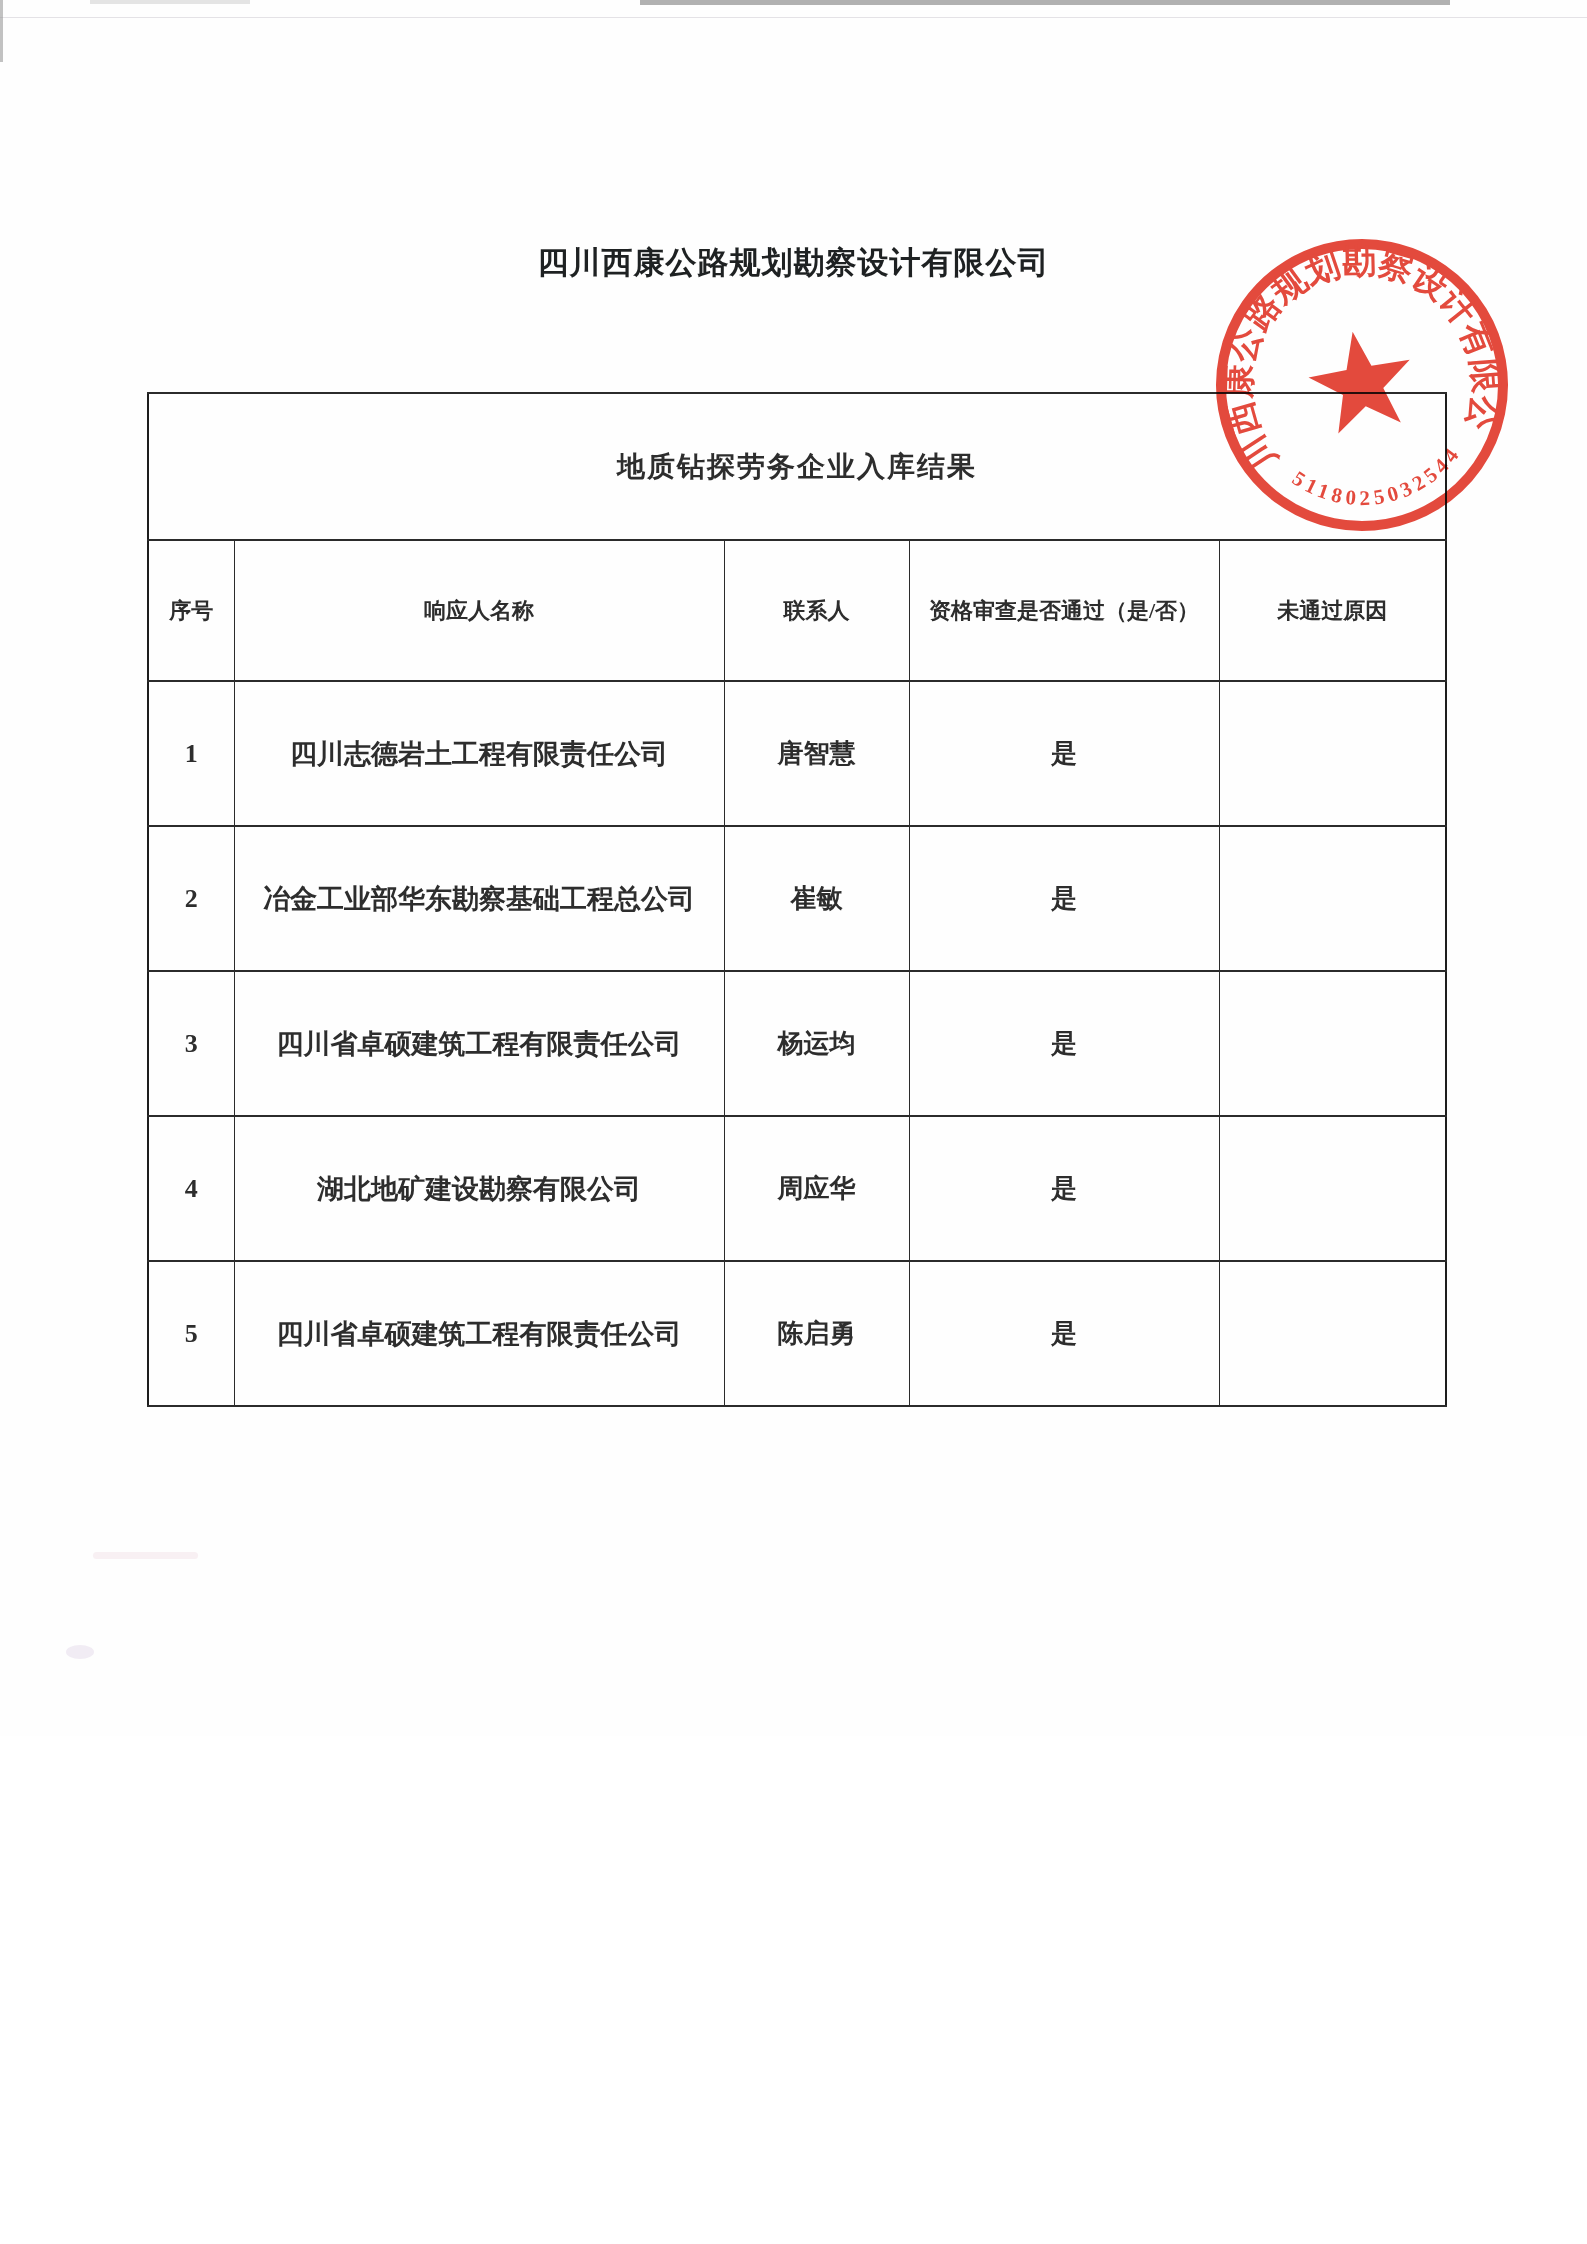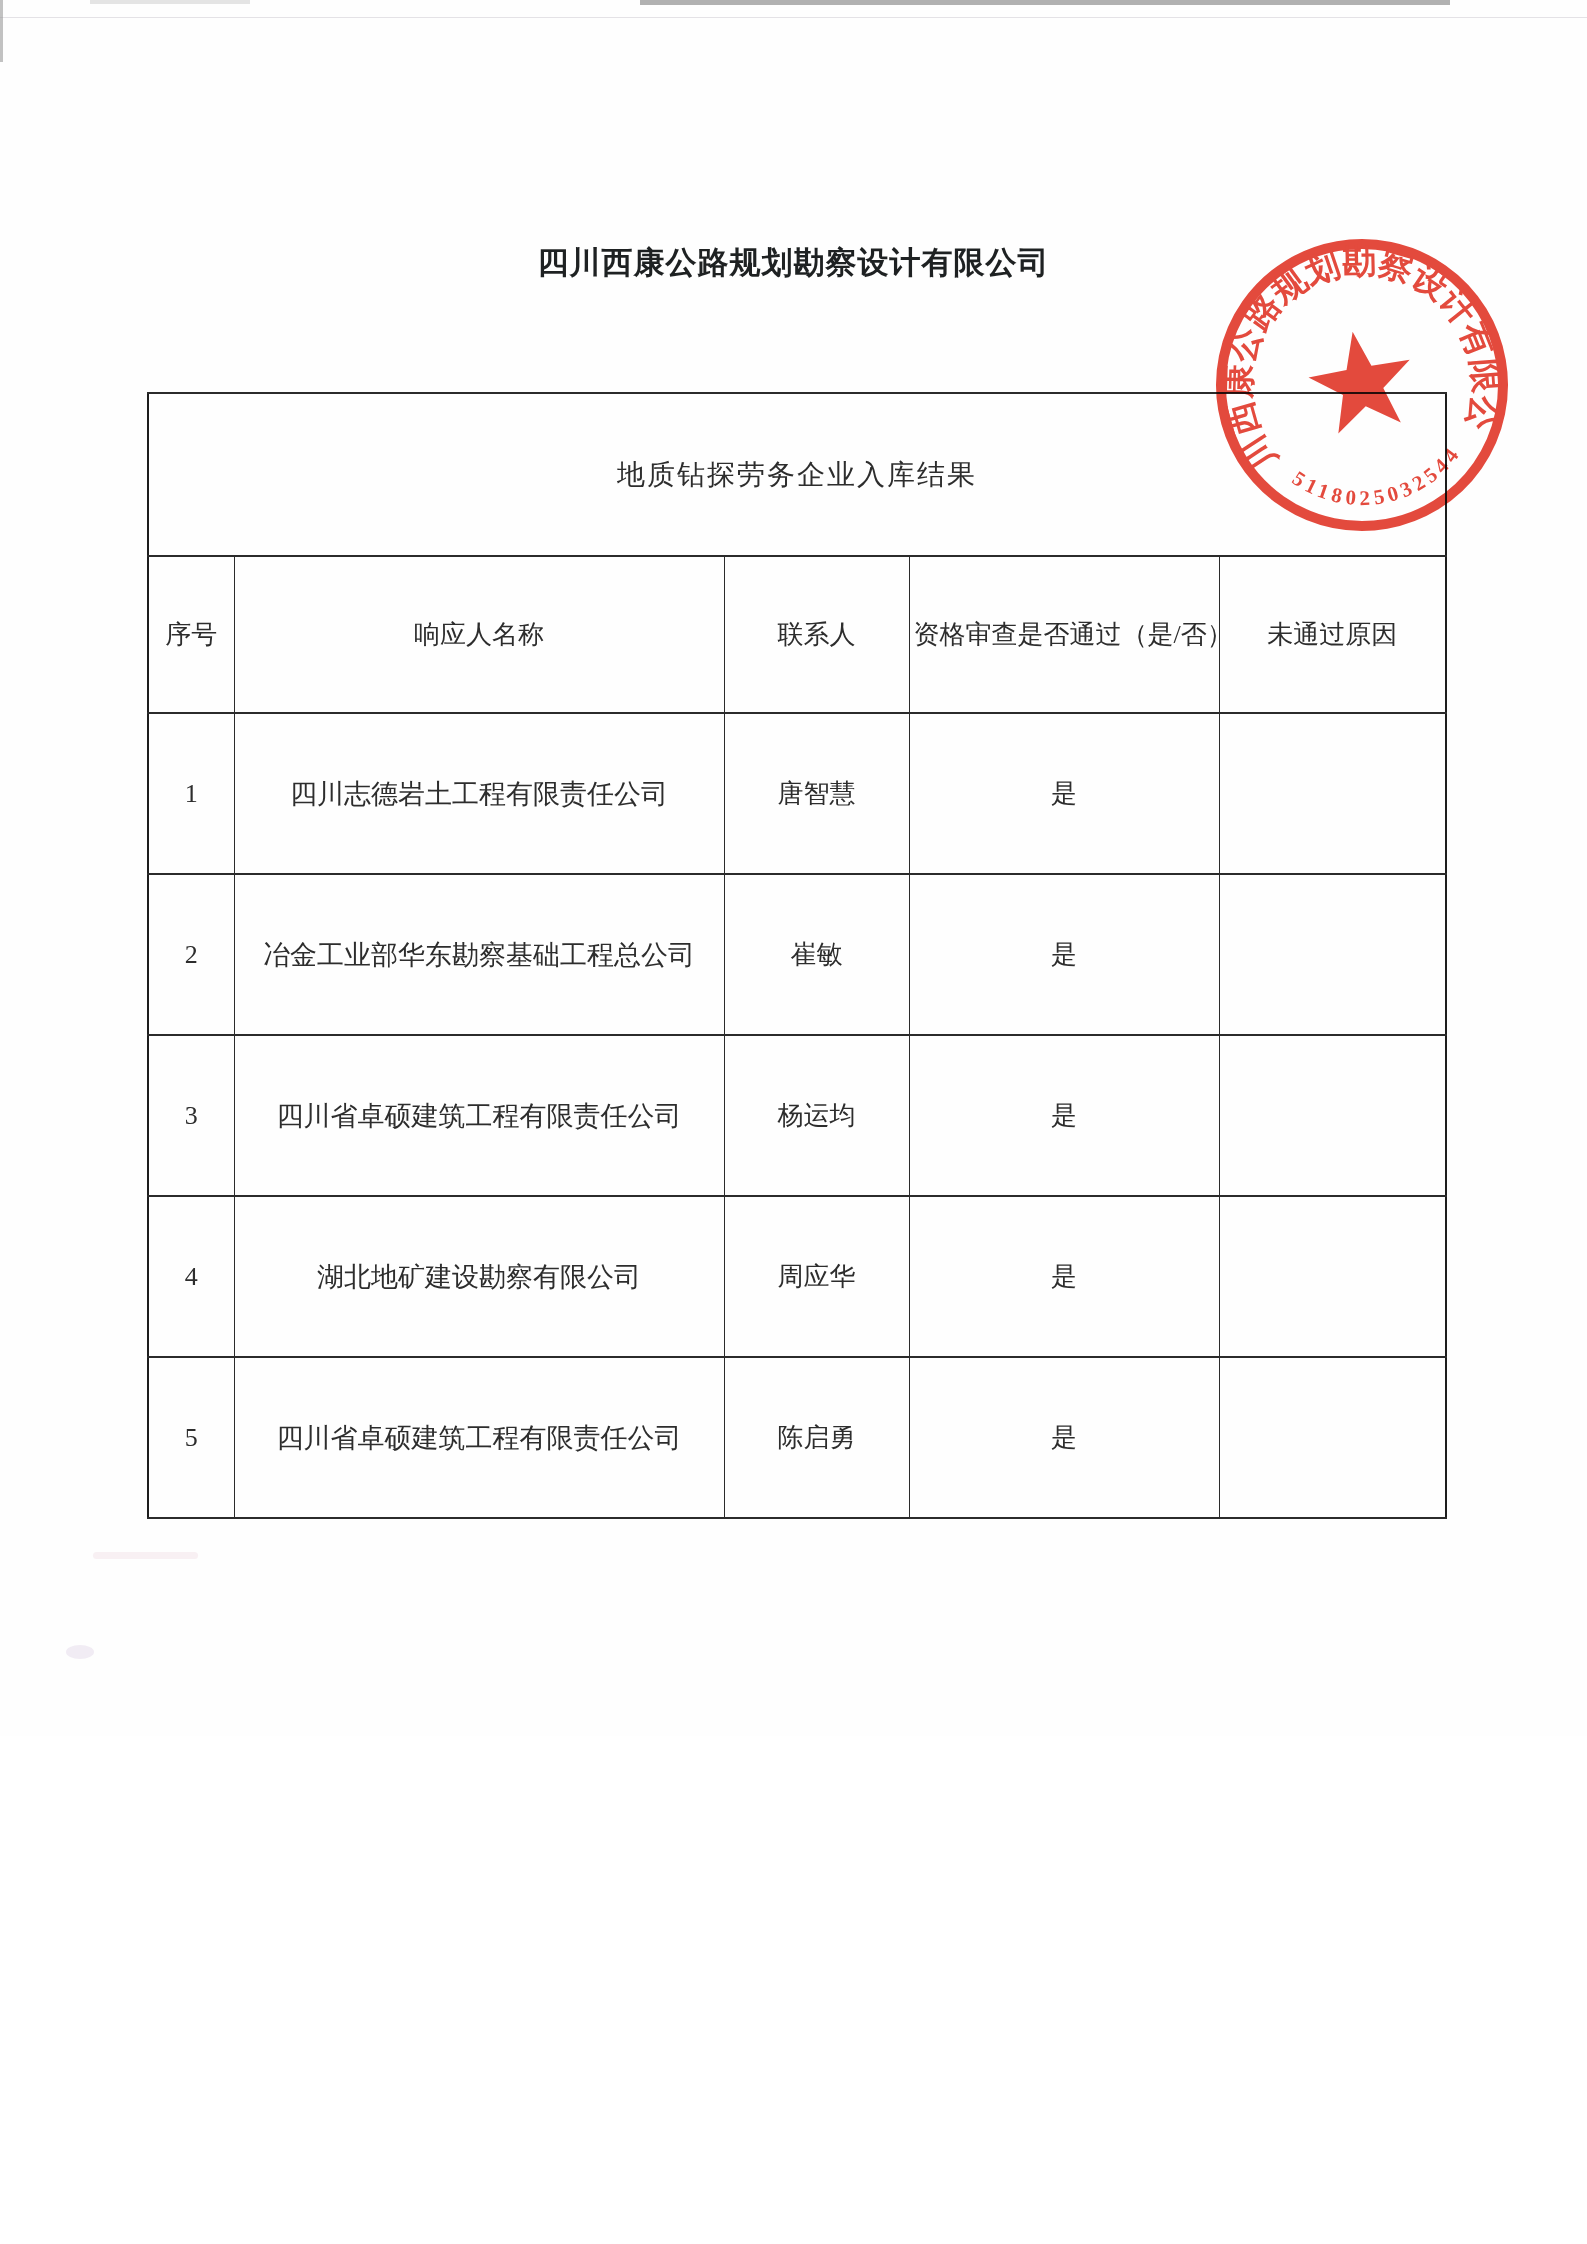--- a/index.html
+++ b/index.html
@@ -46,28 +46,28 @@
     background: transparent;
     color: #2d2d2d;
     font-size: 26px;
   }
   table.result-table td, table.result-table th {
     border: 1.6px solid #2b2b2b;
     border-top-width: 2.4px;
     border-bottom-width: 2.4px;
     text-align: center;
     vertical-align: middle;
-    font-weight: normal;
-    padding: 12px 4px;
+    font-weight: bold;
+    padding: 4px 4px;
     overflow: hidden;
     white-space: nowrap;
   }
   table.result-table { border: 2.4px solid #1d1d1d; }
   tr.caption-row td { height: 137px; font-size: 28px; letter-spacing: 2px; }
-  tr.header-row th { height: 131px; font-size: 26px; }
+  tr.header-row th { height: 131px; font-size: 22px; }
   tr.data-row td { height: 135px; }
   td.cell-name { font-size: 27px; }
   td.cell-serial { font-size: 26px; }
 
   
   .seal {
     position: absolute;
     left: 1202px; top: 225px;
     width: 320px; height: 320px;
     mix-blend-mode: multiply;

